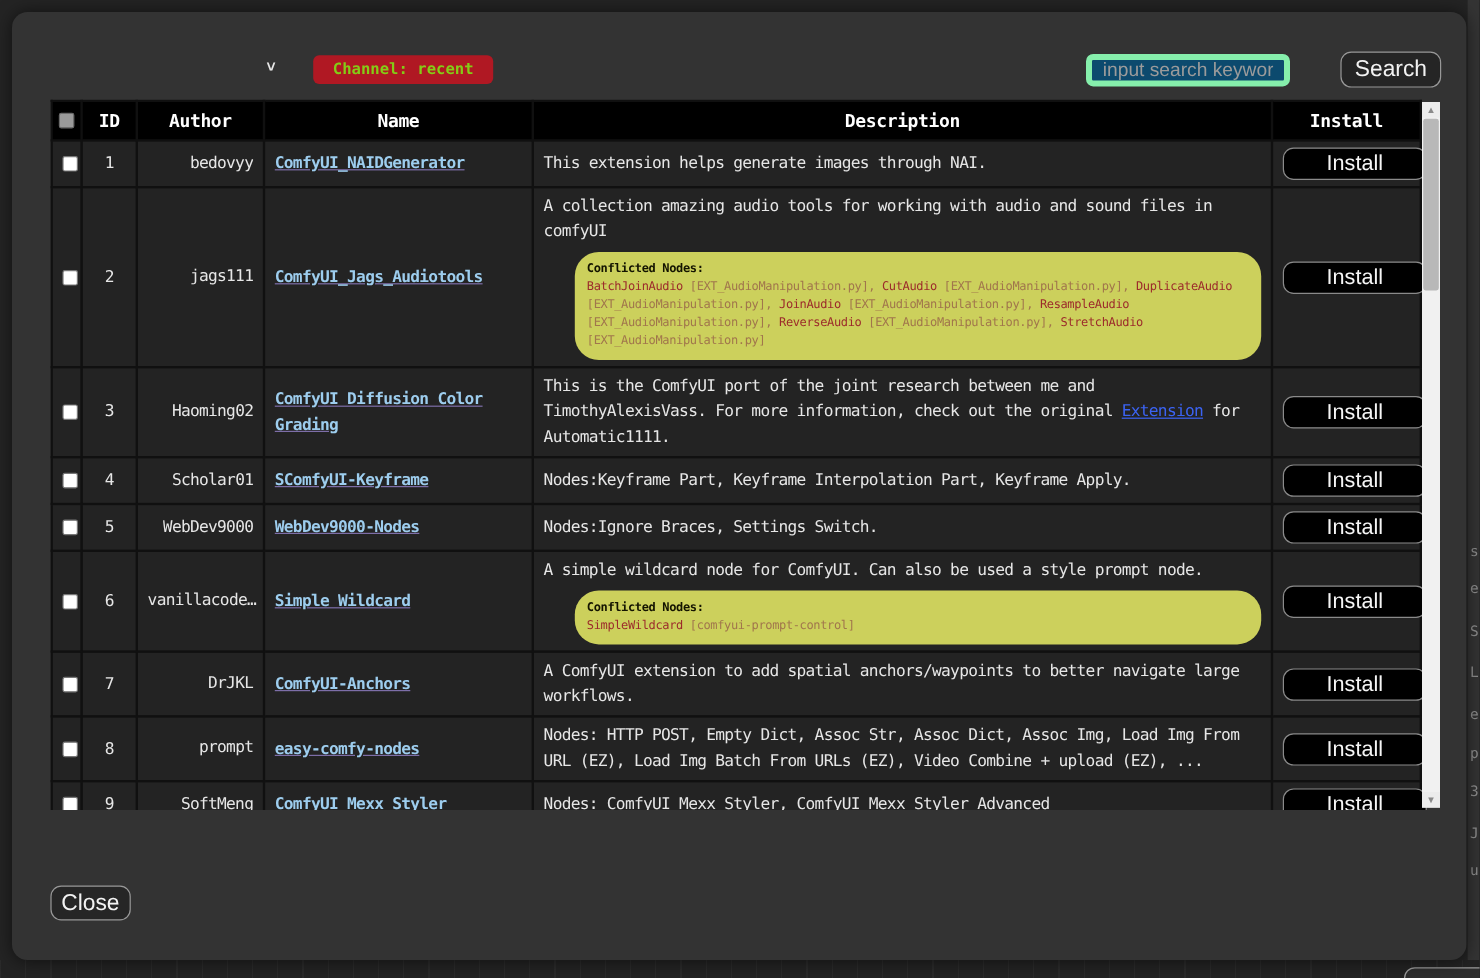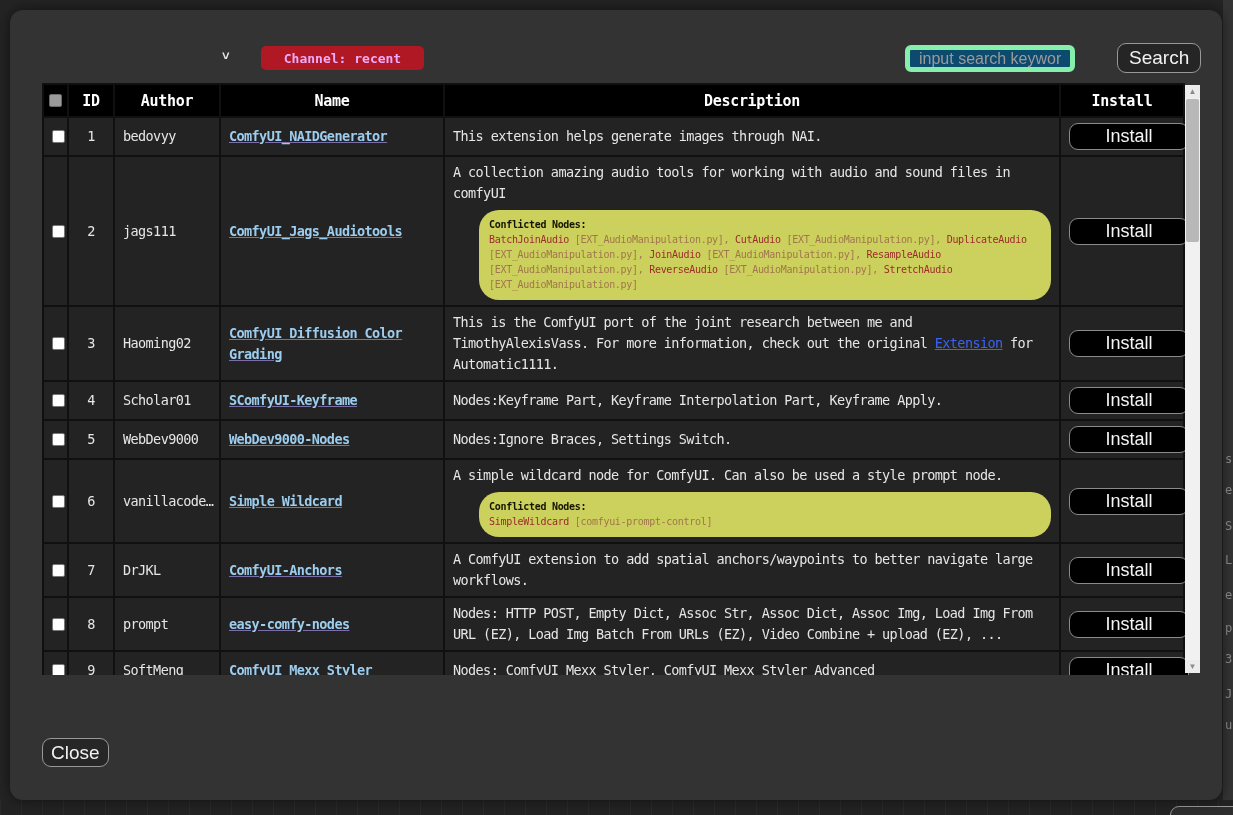--- a/index.html
+++ b/index.html
@@ -17,41 +17,41 @@
   
   #dialog{position:absolute;left:10px;top:10px;width:1212px;height:790px;background:#333333;
     border-radius:13px;box-shadow:0 0 14px rgba(0,0,0,.55);}
 
   
   #filter-select{position:absolute;left:38px;top:36px;width:196px;height:25px;background:#2d2d2d;color:#f0f0f0;
     border:1px solid #8f8f8f;border-radius:12px;font-family:"Liberation Sans",sans-serif;font-size:14px;
     padding:0 24px 0 10px;-webkit-appearance:none;appearance:none;}
   #filter-chevron{position:absolute;left:212px;top:38px;color:#e8e8e8;font-size:13px;pointer-events:none;
     font-family:"Liberation Sans",sans-serif;font-weight:bold;}
-  #channel-badge{position:absolute;left:251px;top:36px;width:163px;height:24px;border-radius:5px;
-    background:var(--channel-badge-bg,#b01823);color:#f0abfc;font-weight:bold;font-size:13px;
+  #channel-badge{position:absolute;left:251px;top:36px;width:150px;height:24px;border-radius:5px;
+    background:var(--channel-badge-bg,#b01823);color:#84cc16;font-weight:bold;font-size:13px;
     display:flex;align-items:center;justify-content:center;letter-spacing:0;}
   #search-input{position:absolute;left:895px;top:35px;width:170px;height:27px;background:#0c4a6e;
     border:5px solid #86efac;border-radius:6px;color:#ddd;font-family:"Liberation Sans",sans-serif;
     font-size:16px;padding:0 9px;}
   #search-input::placeholder{color:#9b9b9b;}
   #search-button{position:absolute;left:1107px;top:33px;height:30px;padding:0 11px;background:#252525;
     border:1px solid #989898;border-radius:9px;color:#f2f2f2;font-family:"Liberation Sans",sans-serif;
     font-size:19px;cursor:pointer;}
 
   
   #table-wrap{position:absolute;left:32px;top:73px;width:1158px;height:592px;overflow:hidden;}
   #node-table{border-collapse:collapse;width:1141px;table-layout:fixed;}
   #node-table th{background:#000;color:#fff;font-size:15px;font-weight:bold;height:33px;
     border:2px solid #101010;padding:0 4px;letter-spacing:-0.3px;}
   #node-table td{background:#232323;border:2px solid #101010;color:#e6e6e6;font-size:13.5px;
     letter-spacing:-0.6px;padding:5px 8px;vertical-align:middle;line-height:21px;}
   td.cell-id{text-align:center;padding:5px 2px;}
   td.cell-cb{text-align:center;padding:0;}
-  td.cell-author{padding:5px 4px;}
+  td.cell-author{padding:5px 4px;text-align:right;}
   .author-text{display:inline-block;max-width:96px;overflow:hidden;text-overflow:ellipsis;white-space:nowrap;vertical-align:middle;}
   td.cell-name{padding:5px 9px;}
   .name-link{color:var(--name-link,#9dcdee);font-weight:bold;text-decoration:underline;
     text-decoration-color:#7d6ea8;cursor:pointer;}
   .desc-link{color:var(--inline-link,#3b63f3);text-decoration:underline;cursor:pointer;}
   td.cell-install{text-align:center;padding:4px 2px;}
   .install-button{display:inline-block;min-width:120px;padding:2px 12px;background:#000;color:#f5f5f5;
     border:1px solid #8a8a8a;border-radius:9px;font-family:"Liberation Sans",sans-serif;font-size:18px;cursor:pointer;}
   .cb{width:13px;height:13px;border-radius:2px;margin:0 auto;cursor:pointer;}
   .cb-row{background:#ffffff;border:1px solid #777;}

